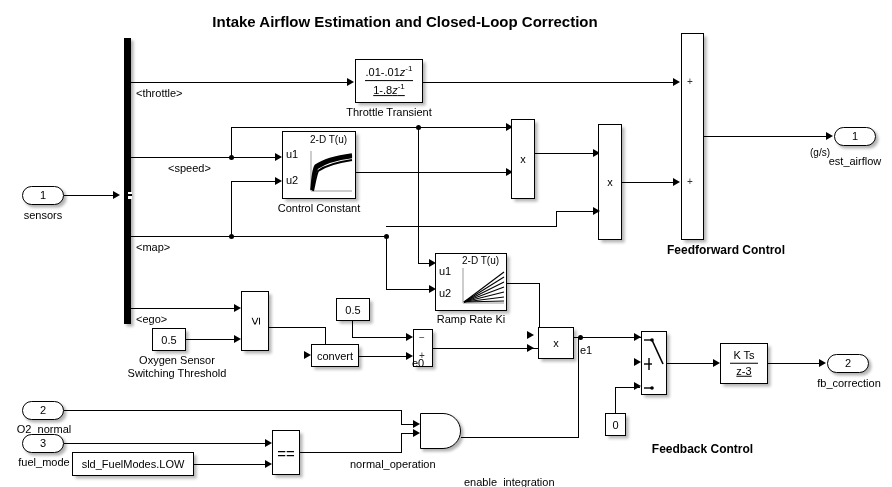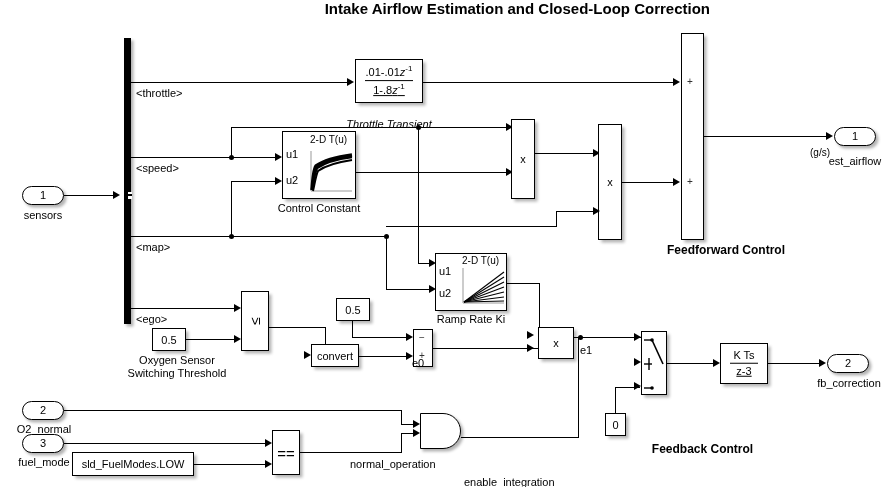--- a/index.html
+++ b/index.html
@@ -126,42 +126,42 @@
   .frac .den { display: block; text-decoration: underline; }
   sup { font-size: 8px; }
   
   .lut { position: absolute; }
 </style>
 </head>
 <body>
 
 <div id="canvas">
 
-  <div class="title" style="left:100px; top:0; width:610px;text-align:right;">Intake Airflow Estimation and Closed-Loop Correction</div>
+  <div class="title" style="left:100px; top:13px; width:610px;">Intake Airflow Estimation and Closed-Loop Correction</div>
 
   <div class="grouplbl" style="left:620px; top:243px; width:165px;text-align:right;">Feedforward Control</div>
   <div class="grouplbl" style="left:620px; top:442px; width:165px;">Feedback Control</div>
 
   <div class="port" style="left:22px; top:186px; width:42px; height:19px;">1</div>
   <div class="lbl ctr" style="left:8px; top:209px; width:70px;">sensors</div>
   <div class="h" style="left:64px; top:195px; width:50px;"></div>
   <div class="arr" style="left:113px; top:191px;"></div>
 
   <div class="busbar" style="left:124px; top:38px; width:7px; height:286px;"></div>
 
   <div class="busbar" style="left:128px; top:192px; width:4px; height:7px; background:#fff; box-shadow:none;"></div>
   <div class="busbar" style="left:128px; top:194px; width:4px; height:1.5px; box-shadow:none;"></div>
 
   <div class="h" style="left:131px; top:82px; width:218px;"></div>
   <div class="arr" style="left:347px; top:78px;"></div>
   <div class="lbl" style="left:136px; top:87px;">&lt;throttle&gt;</div>
 
   <div class="h" style="left:131px; top:157px; width:146px;"></div>
   <div class="arr" style="left:275px; top:153px;"></div>
-  <div class="lbl" style="left:136px; top:162px;">&lt;speed&gt;</div>
+  <div class="lbl" style="left:136px; top:162px;padding-left:32px;">&lt;speed&gt;</div>
   <div class="dot" style="left:229px; top:155px;"></div>
   <div class="v" style="left:231px; top:127px; height:31px;"></div>
   <div class="h" style="left:231px; top:127px; width:187px;"></div>
 
   <div class="h" style="left:131px; top:236px; width:255px;"></div>
   <div class="lbl" style="left:136px; top:241px;">&lt;map&gt;</div>
   <div class="dot" style="left:229px; top:234px;"></div>
   <div class="v" style="left:231px; top:181px; height:56px;"></div>
   <div class="h" style="left:231px; top:181px; width:46px;"></div>
   <div class="arr" style="left:275px; top:177px;"></div>
@@ -174,21 +174,21 @@
   <div class="arr" style="left:234px; top:304px;"></div>
   <div class="lbl" style="left:136px; top:313px;">&lt;ego&gt;</div>
 
   <div class="blk" style="left:355px; top:59px; width:68px; height:44px;">
     <div class="frac">
       <span class="num">.01-.01<i>z</i><sup>-1</sup></span>
       <span class="bar"></span>
       <span class="den">1-.8<i>z</i><sup>-1</sup></span>
     </div>
   </div>
-  <div class="lbl ctr" style="left:330px; top:118px; width:118px;font-style:italic;">Throttle Transient</div>
+  <div class="lbl ctr" style="left:330px; top:106px; width:118px;">Throttle Transient</div>
   <div class="h" style="left:423px; top:82px; width:252px;"></div>
   <div class="arr" style="left:673px; top:78px;"></div>
 
   <div class="blk" style="left:282px; top:131px; width:74px; height:68px;">
     <div class="lbl" style="left:3px; top:16px;">u1</div>
     <div class="lbl" style="left:3px; top:42px;">u2</div>
     <div class="lbl" style="left:27px; top:2px; font-size:10px;">2-D T(u)</div>
     <svg class="lut" width="46" height="46" viewBox="0 0 46 46" style="left:24px; top:17px;">
       <line x1="4" y1="2" x2="4" y2="42" stroke="#999" stroke-width="1"></line>
       <line x1="4" y1="42" x2="45" y2="42" stroke="#999" stroke-width="1"></line>

